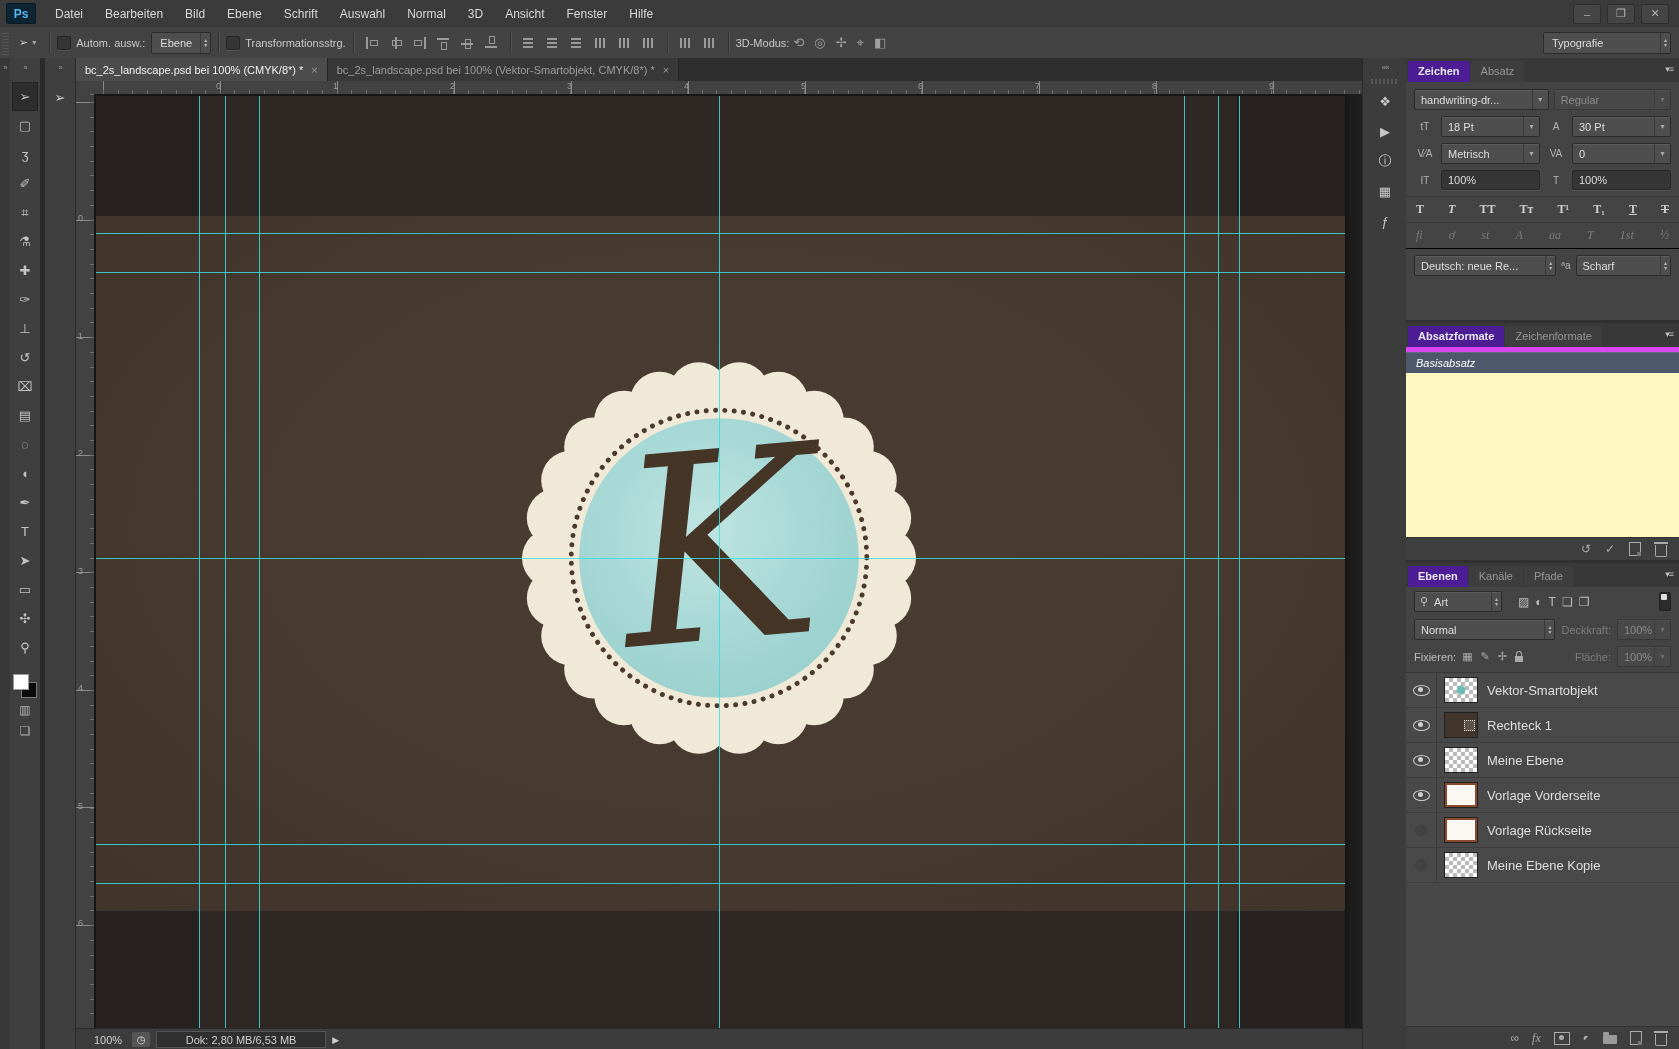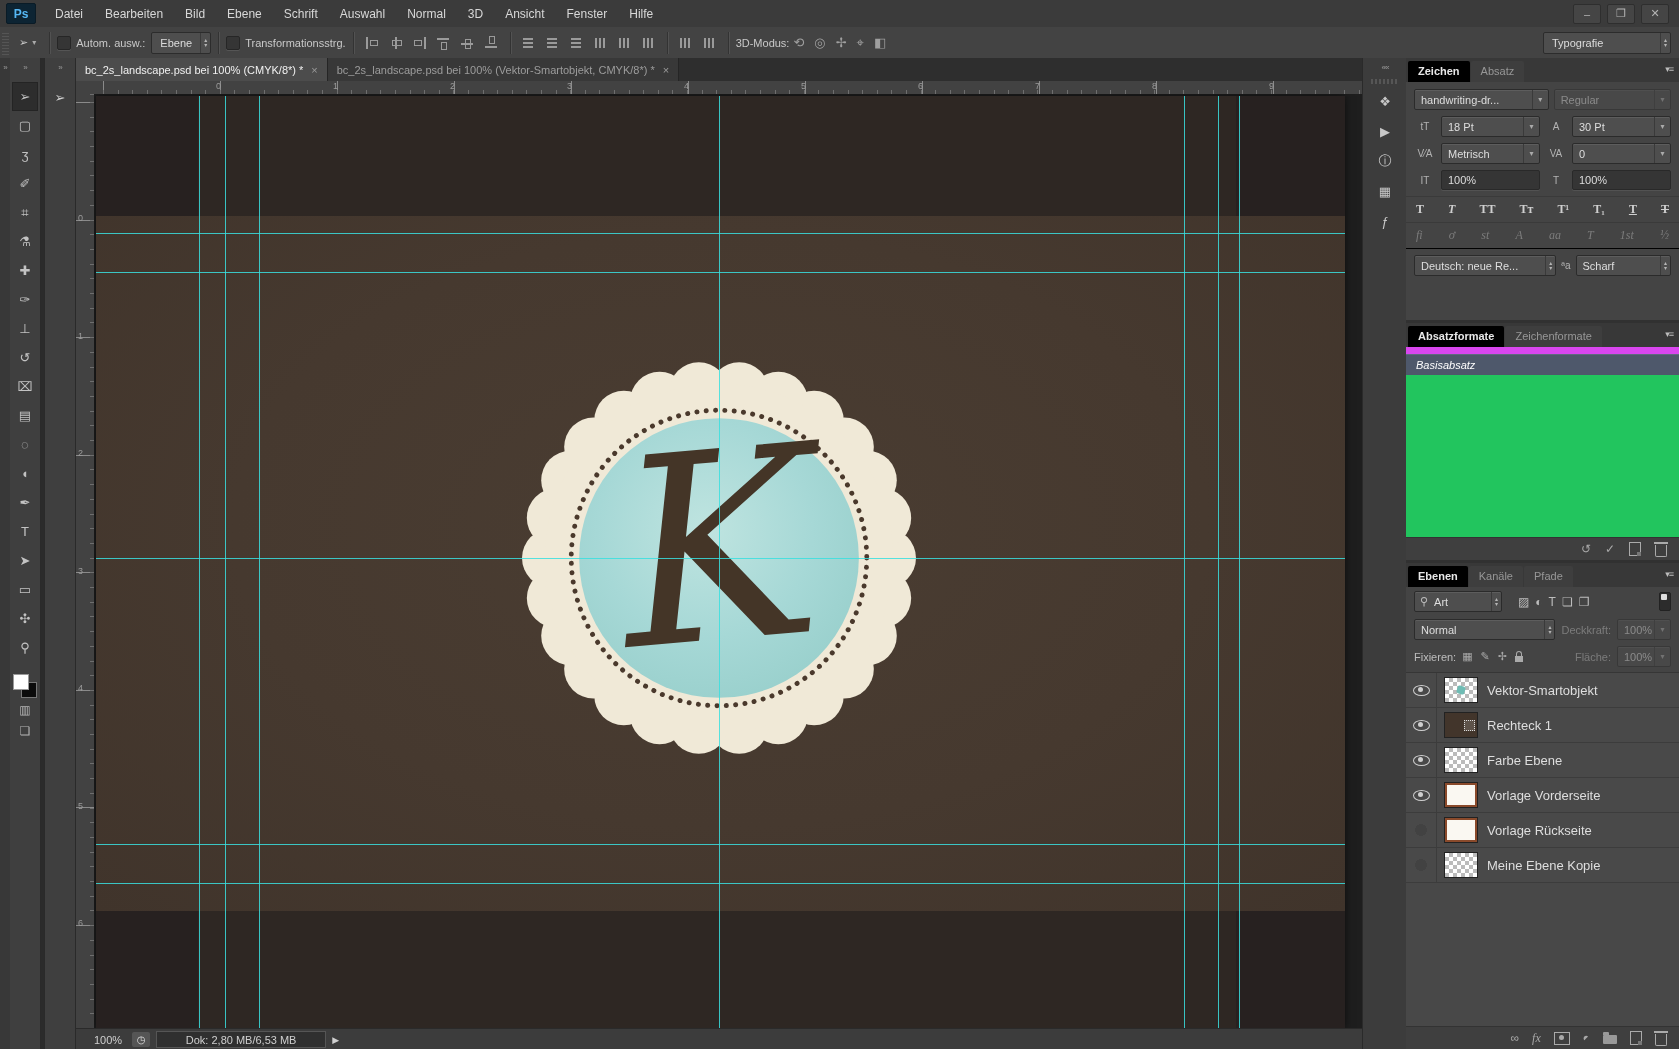--- a/index.html
+++ b/index.html
@@ -126,21 +126,21 @@
 
   
   #dockstrip{position:absolute;left:1362px;top:0;width:44px;height:991px;background:#3c3c3c;border-left:1px solid #2a2a2a;}
   #dockstrip .grip{height:5px;margin:7px 8px 3px;background:repeating-linear-gradient(90deg,#565656 0 2px,transparent 2px 4px);}
   .dock-ico{width:28px;height:26px;margin:4px auto;display:flex;align-items:center;justify-content:center;
             color:#c7c7c7;font-size:13px;background:none;border:none;}
   #panels{position:absolute;left:1406px;top:0;width:273px;height:991px;background:#313131;display:flex;flex-direction:column;gap:3px;}
   .panel{background:#444;display:flex;flex-direction:column;}
   .ptabs{display:flex;align-items:flex-end;background:#383838;height:24px;padding-left:2px;position:relative;}
   .ptab{padding:4px 10px 5px;font-size:11px;color:#979797;background:#3e3e3e;margin-right:1px;border-radius:2px 2px 0 0;}
-  .ptab.active{background:#000000;color:#e8e8e8;font-weight:bold;}
+  .ptab.active{background:#4c1d95;color:#e8e8e8;font-weight:bold;}
   .pmenu{position:absolute;right:6px;top:6px;color:#bdbdbd;font-size:9px;letter-spacing:-1px;}
   .crow{display:flex;align-items:center;gap:5px;padding:3px 8px;}
   .cicon{width:22px;color:#b3b3b3;font-size:10px;text-align:center;flex:none;}
   .combo{display:flex;align-items:center;height:19px;background:#4e4e4e;border:1px solid #2b2b2b;
          box-shadow:inset 0 1px 0 #5d5d5d;border-radius:2px;flex:1;min-width:0;}
   .combo .val{flex:1;padding:0 6px;font-size:11px;color:#dedede;white-space:nowrap;overflow:hidden;}
   .combo .dd{width:15px;align-self:stretch;border-left:1px solid #3a3a3a;display:flex;align-items:center;justify-content:center;}
   .inputf{flex:1;height:18px;background:#353535;border:1px solid #292929;box-shadow:0 1px 0 #525252;
           display:flex;align-items:center;padding:0 6px;font-size:11px;color:#dedede;border-radius:2px;}
   .dim{opacity:.45;}
@@ -151,21 +151,21 @@
   .stb .ish{display:inline-block;}
   .stb.si .ish{font-style:italic;}
   .stb.su .ish{text-decoration:underline;}
   .stb.ss .ish{text-decoration:line-through;}
   .otrow{display:flex;align-items:center;justify-content:space-between;padding:5px 10px;border-top:1px solid #3a3a3a;}
   .otb{background:none;border:none;padding:0;color:#7c7c7c;font-size:12px;font-style:italic;font-family:"Liberation Serif",serif;}
   .langrow{border-top:1px solid #000000;padding-top:6px;padding-bottom:6px;}
   .aaico{color:#b3b3b3;font-size:10px;flex:none;}
 
   
-  #styles-list{flex:1;background:#22c55e;border-top:7px solid #d946ef;}
+  #styles-list{flex:1;background:#fef9c3;border-top:5px solid #d946ef;}
   .style-item{height:21px;display:flex;align-items:center;padding:0 10px;background:#4e586b;
               box-shadow:inset 0 1px 0 #5f6a80;color:#fff;font-size:11px;font-style:italic;}
   .pbottom{height:22px;border-top:1px solid #333;background:#3f3f3f;display:flex;align-items:center;
            justify-content:flex-end;gap:14px;padding:0 12px;}
   .lpi{background:none;border:none;padding:0;color:#a8a8a8;font-size:12px;display:flex;align-items:center;}
   .lpi .ish{line-height:1;}
   .lpi.itl .ish{font-style:italic;font-family:"Liberation Serif",serif;}
   .lpi.rot45 .ish{transform:rotate(45deg);display:inline-block;}
   .css-page .ish{width:10px;height:12px;border:1px solid #aaa;position:relative;}
   .css-page .ish::after{content:"";position:absolute;right:-1px;bottom:-1px;width:4px;height:4px;background:#777;}
@@ -762,21 +762,21 @@
                 <i class="icon-eye"></i>
               </span>
               <span class="thumb thumb-brown-shape"></span>
               <span class="lname">Rechteck 1</span>
             </div>
             <div class="layer-row">
               <span class="eyecell">
                 <i class="icon-eye"></i>
               </span>
               <span class="thumb thumb-transparent"></span>
-              <span class="lname">Farbe Ebene</span>
+              <span class="lname">Meine Ebene</span>
             </div>
             <div class="layer-row">
               <span class="eyecell">
                 <i class="icon-eye"></i>
               </span>
               <span class="thumb thumb-card"></span>
               <span class="lname">Vorlage Vorderseite</span>
             </div>
             <div class="layer-row off">
               <span class="eyecell">

